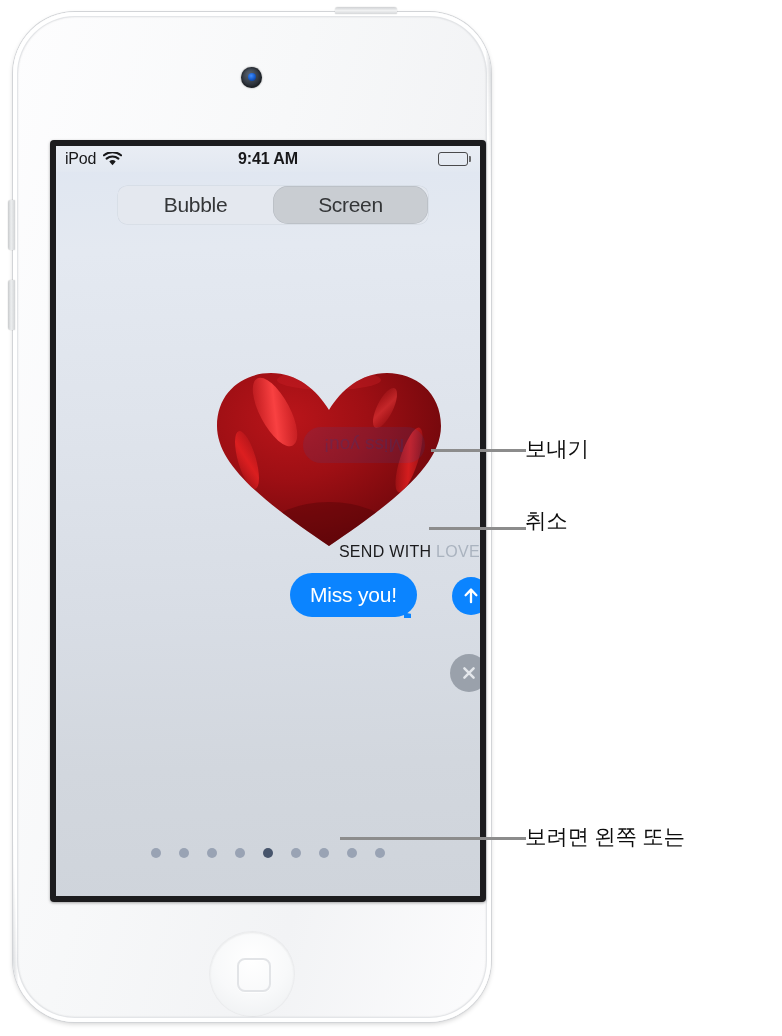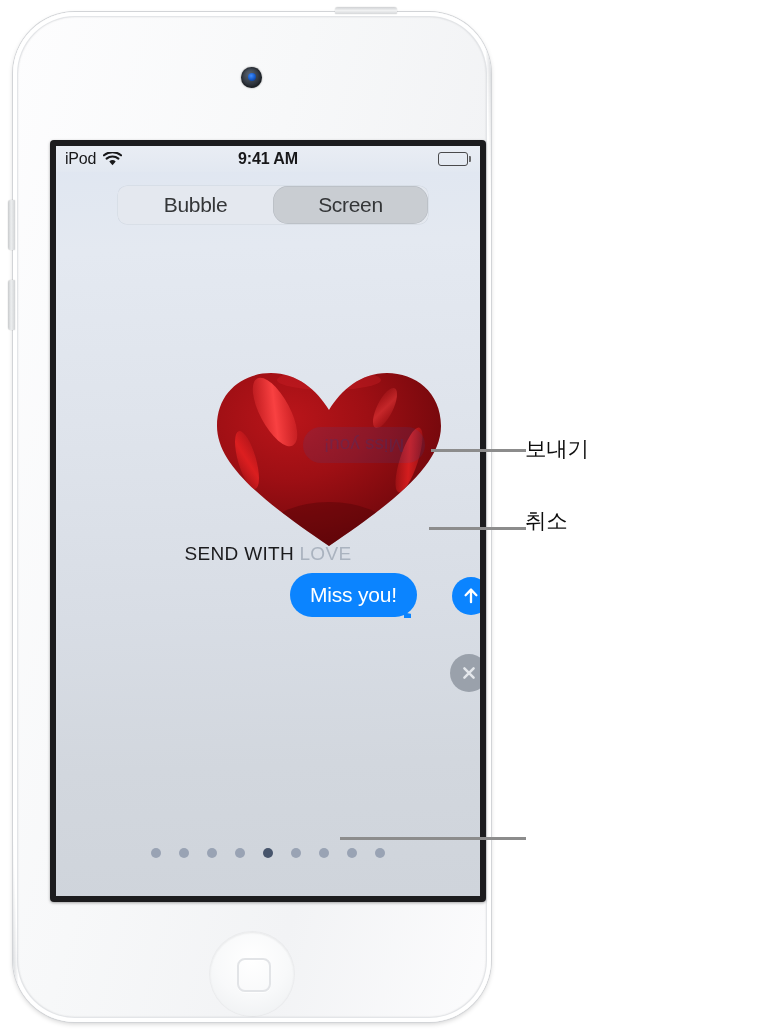--- a/index.html
+++ b/index.html
@@ -227,22 +227,22 @@
     align-items: center;
     justify-content: center;
     transform: rotate(180deg);
   }
 
   
   #send-with-love {
     position: absolute;
     left: 0; right: 0;
     top: 397px;
-    text-align: center;
-    font-size: 19px;
+    text-align: right;
+    font-size: 16px;
     letter-spacing: 0.3px;
     font-weight: 400;
     color: #1b1b1d;
   }
   #send-with-love .dim { color: #aab3bf; }
 
   
   #message-bubble {
     position: absolute;
     left: 234px;
@@ -447,13 +447,14 @@
 </div>
 
 <div class="leader" style="left:431px; top:449px; width:95px;"></div>
 <div class="callout-text" style="left:525px; top:434px;text-align:right;">보내기</div>
 
 <div class="leader" style="left:429px; top:527px; width:97px;"></div>
 <div class="callout-text" style="left:525px; top:506px;">취소</div>
 
 <div class="leader" style="left:340px; top:837px; width:186px;"></div>
 <div class="callout-text" style="left:525px; top:822px;">
+  <div>보려면 왼쪽 또는</div>
 </div>
 
 </body></html>

